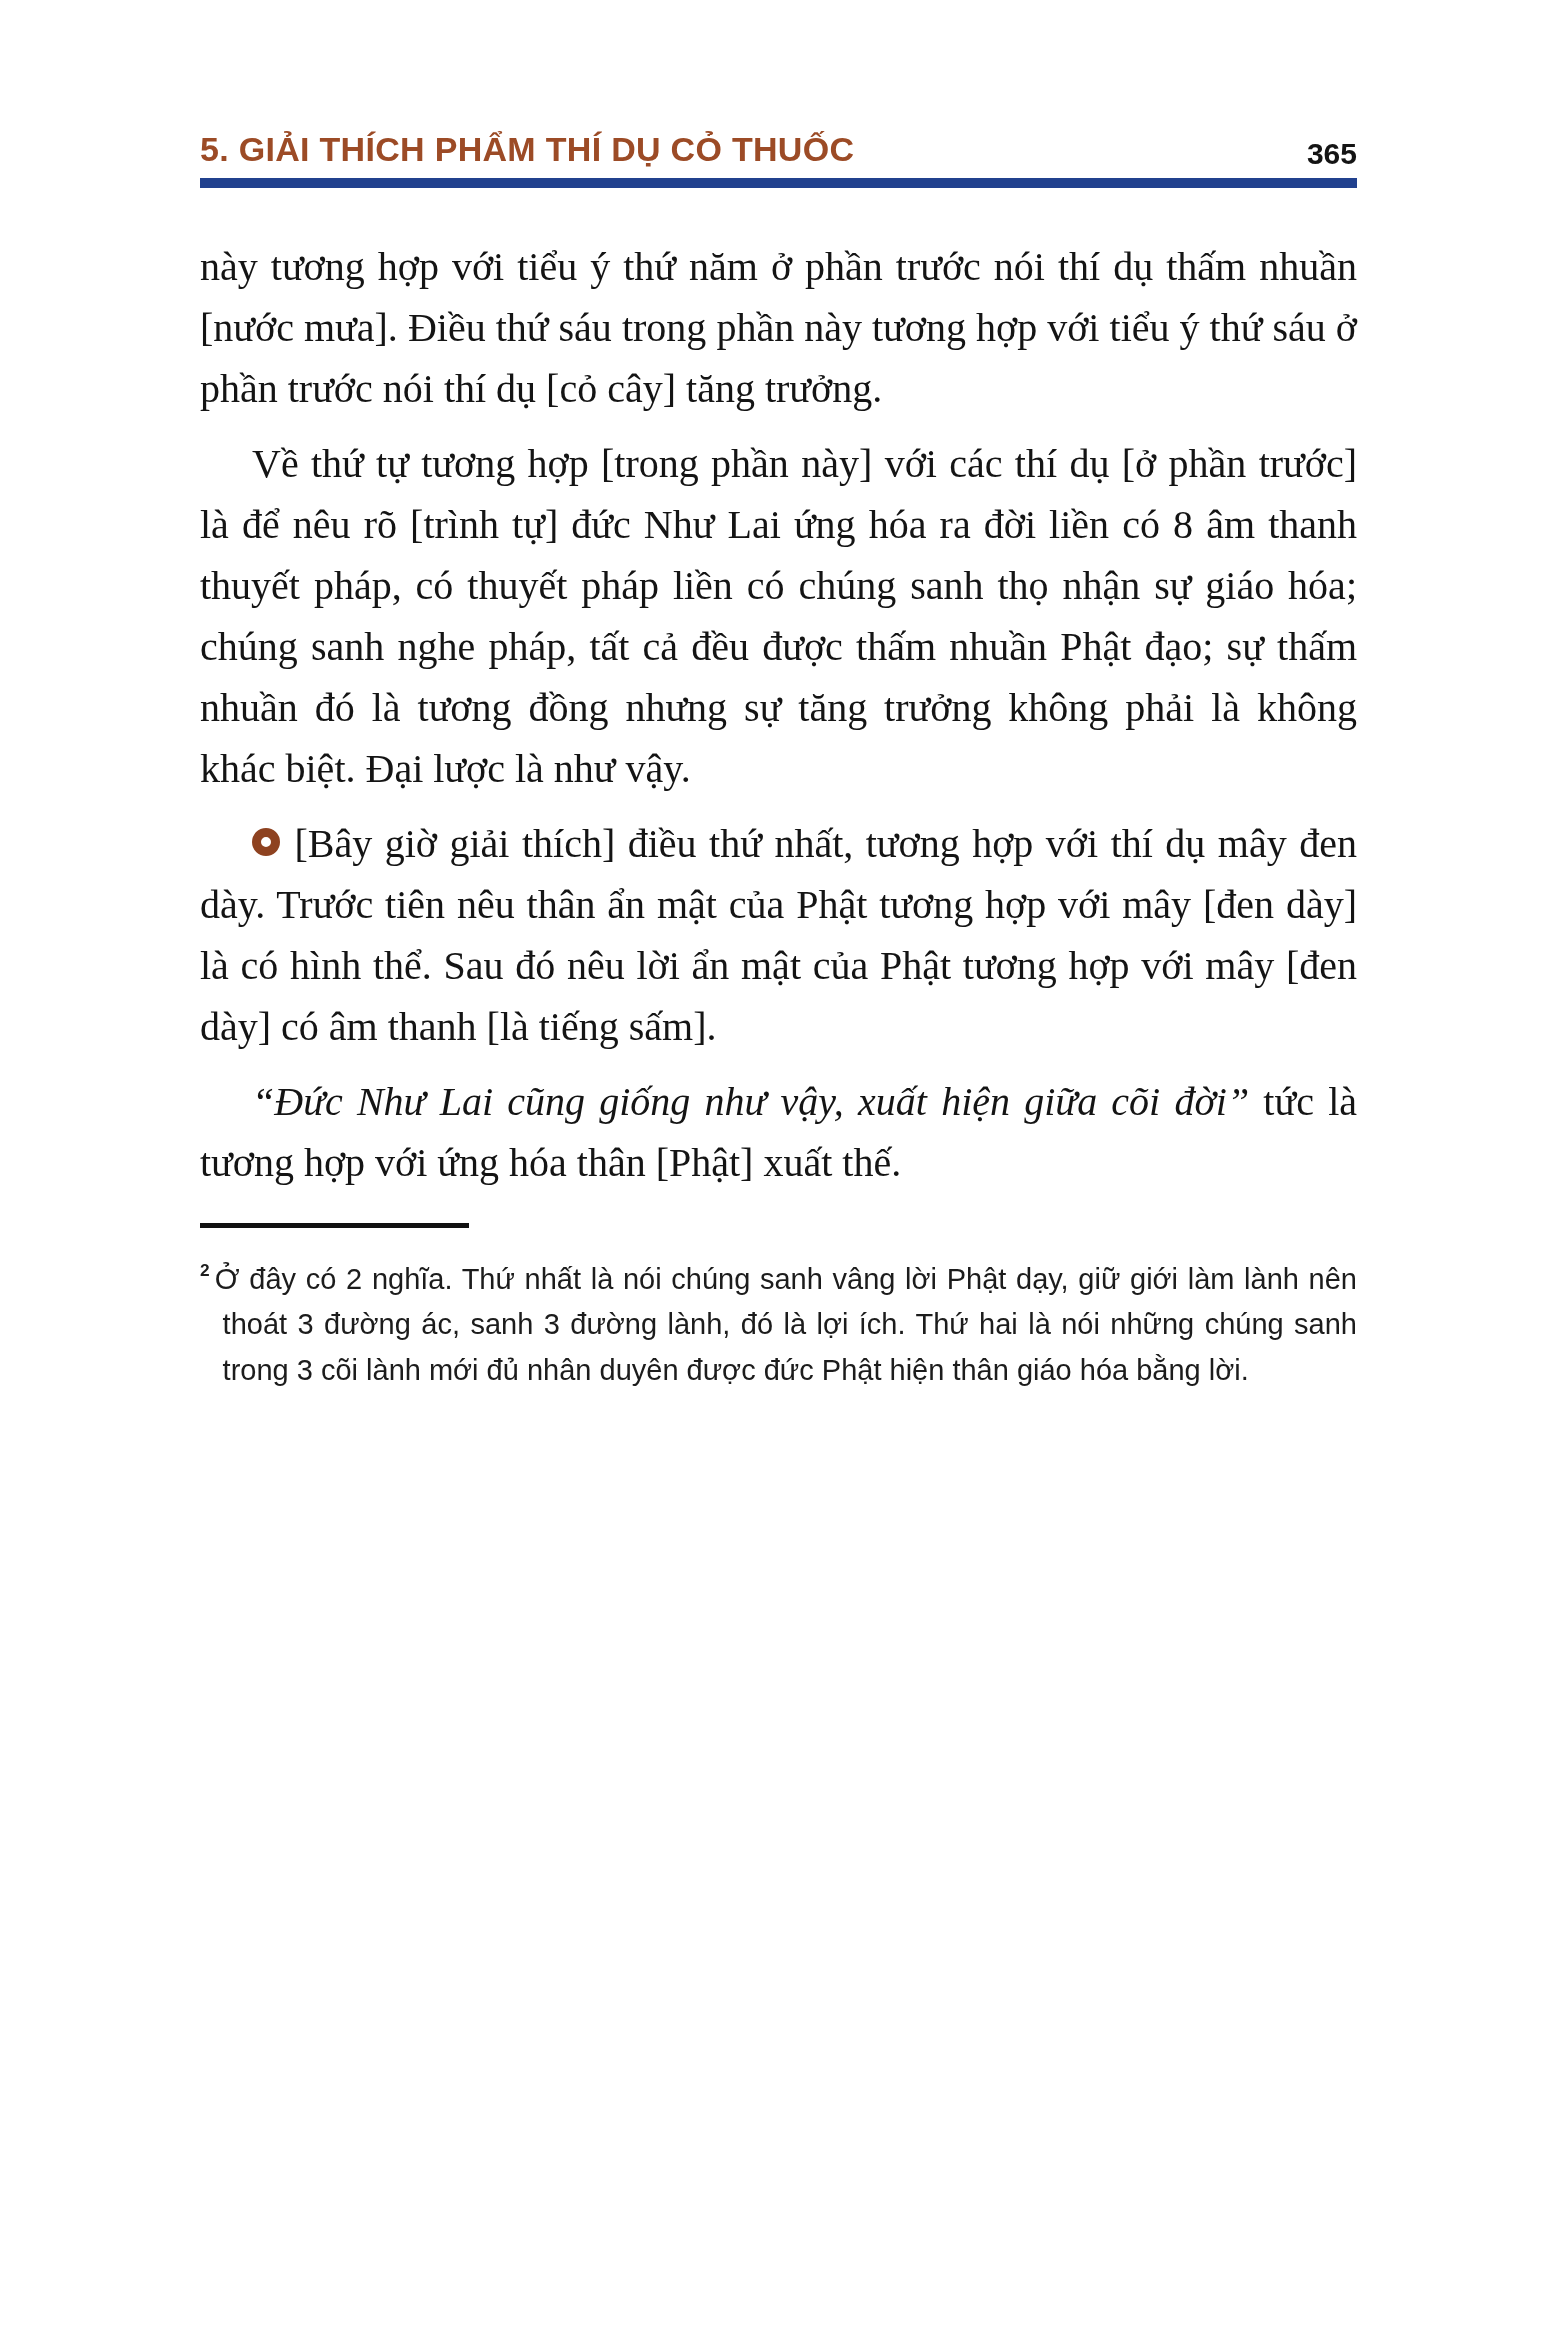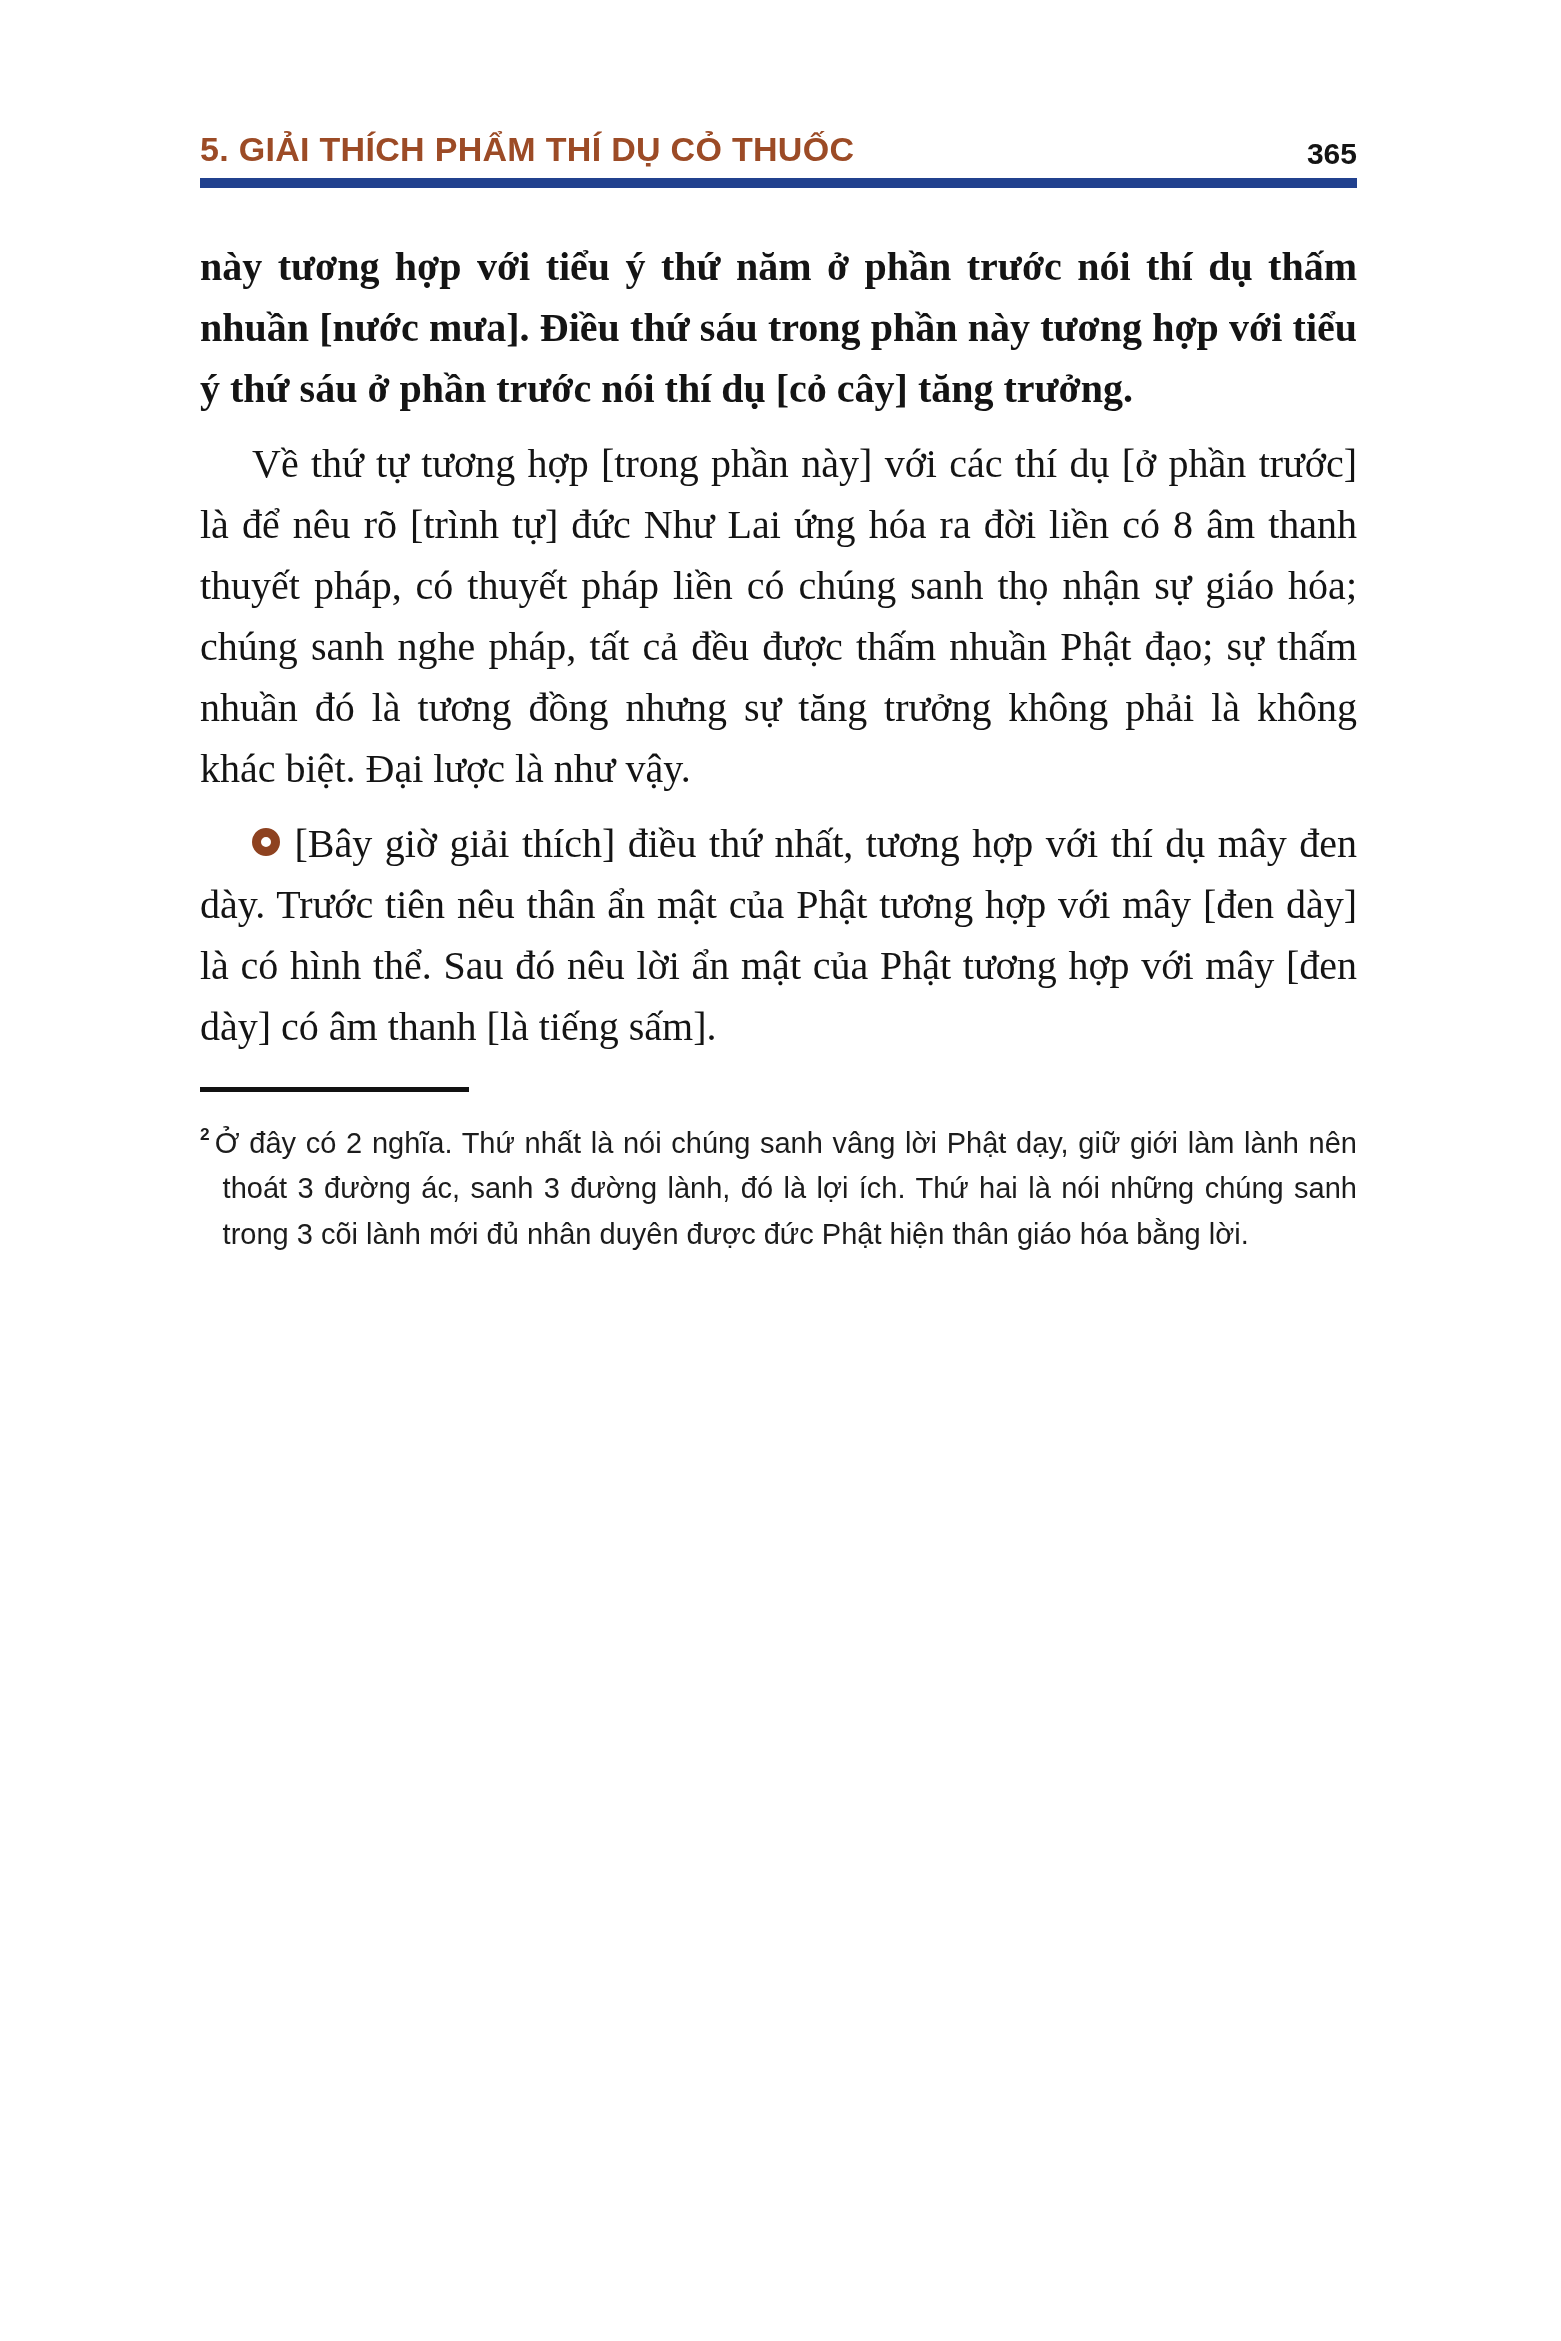--- a/index.html
+++ b/index.html
@@ -39,21 +39,21 @@
     margin-top:8.7px;
   }
   
   .body-text {
     margin-top:48px;
     font-size:40px;
     line-height:61px;
     text-align:justify;
   }
   p.para { margin:0 0 14px 0; text-indent:52px; }
-  p.para.flush { text-indent:0;font-weight:bold; }
+  p.para.flush { text-indent:0; }
   .it { font-style:italic; }
   sup.ref {
     font-size:22.6px;
     line-height:0;
     position:relative;
     top:-1.7px;
   }
   .bullet {
     display:inline-block;
     width:10.4px; height:10.4px;
@@ -101,20 +101,21 @@
   <div class="header-rule"></div>
 
   <div class="body-text">
 
     <p class="para flush"><span>này tương hợp với tiểu ý thứ năm ở phần trước nói thí dụ thấm nhuần [nước mưa]. Điều thứ sáu trong phần này tương hợp với tiểu ý thứ sáu ở phần trước nói thí dụ [cỏ cây] tăng trưởng.</span></p>
 
     <p class="para"><span>Về thứ tự tương hợp [trong phần này] với các thí dụ [ở phần trước] là để nêu rõ [trình tự] đức Như Lai ứng hóa ra đời liền có 8 âm thanh thuyết pháp, có thuyết pháp liền có chúng sanh thọ nhận sự giáo hóa; chúng sanh nghe pháp, tất cả đều được thấm nhuần Phật đạo; sự thấm nhuần đó là tương đồng nhưng sự tăng trưởng không phải là không khác biệt. Đại lược là như vậy.</span></p>
 
     <p class="para"><span class="bullet"></span><span>[Bây giờ giải thích] điều thứ nhất, tương hợp với thí dụ mây đen dày. Trước tiên nêu thân ẩn mật của Phật tương hợp với mây [đen dày] là có hình thể. Sau đó nêu lời ẩn mật của Phật tương hợp với mây [đen dày] có âm thanh [là tiếng sấm].</span></p>
 
+    <p class="para"><span class="it">“Đức Như Lai cũng giống như vậy, xuất hiện giữa cõi đời”</span><span> tức là tương hợp với ứng hóa thân [Phật] xuất thế.</span></p>
 
 
 
 
   </div>
 
   <div class="footnotes">
     <div class="fn-rule"></div>
 
 

